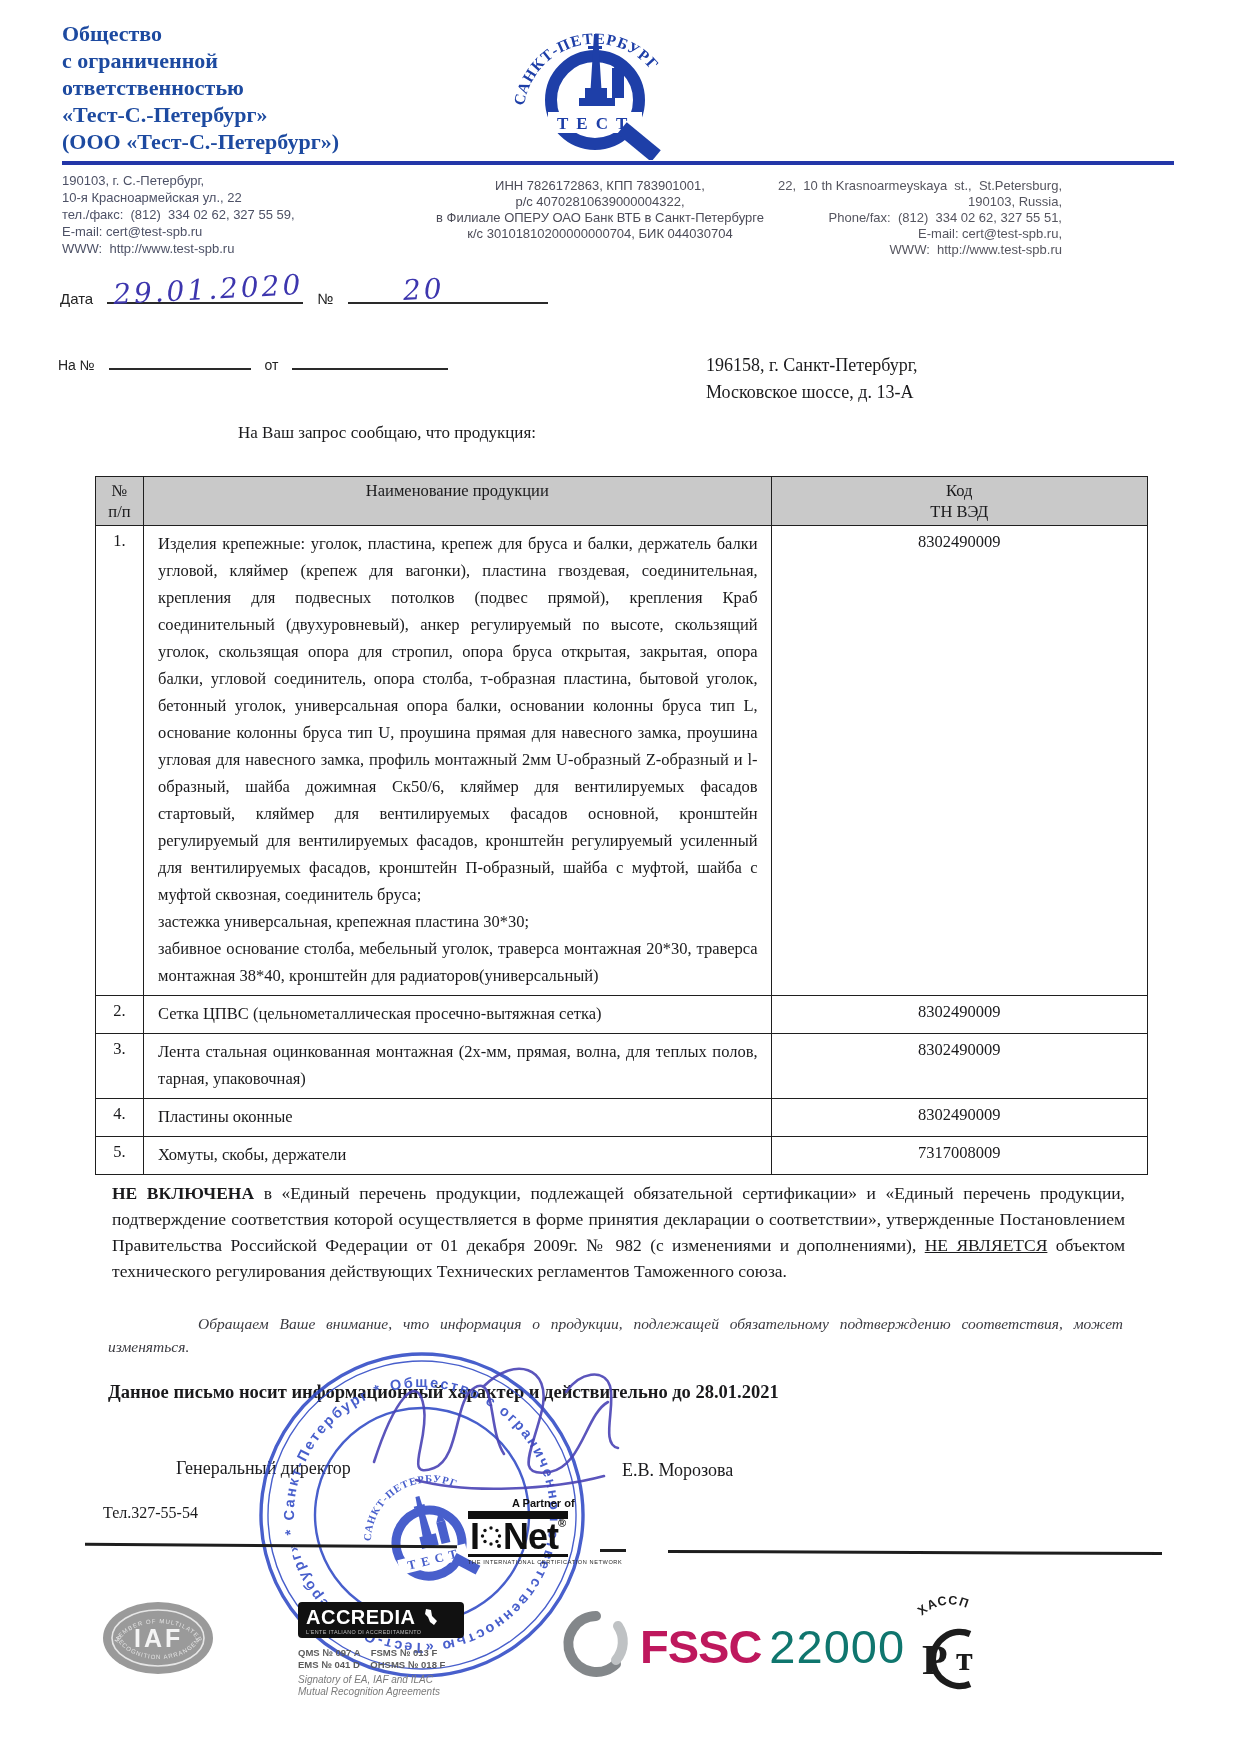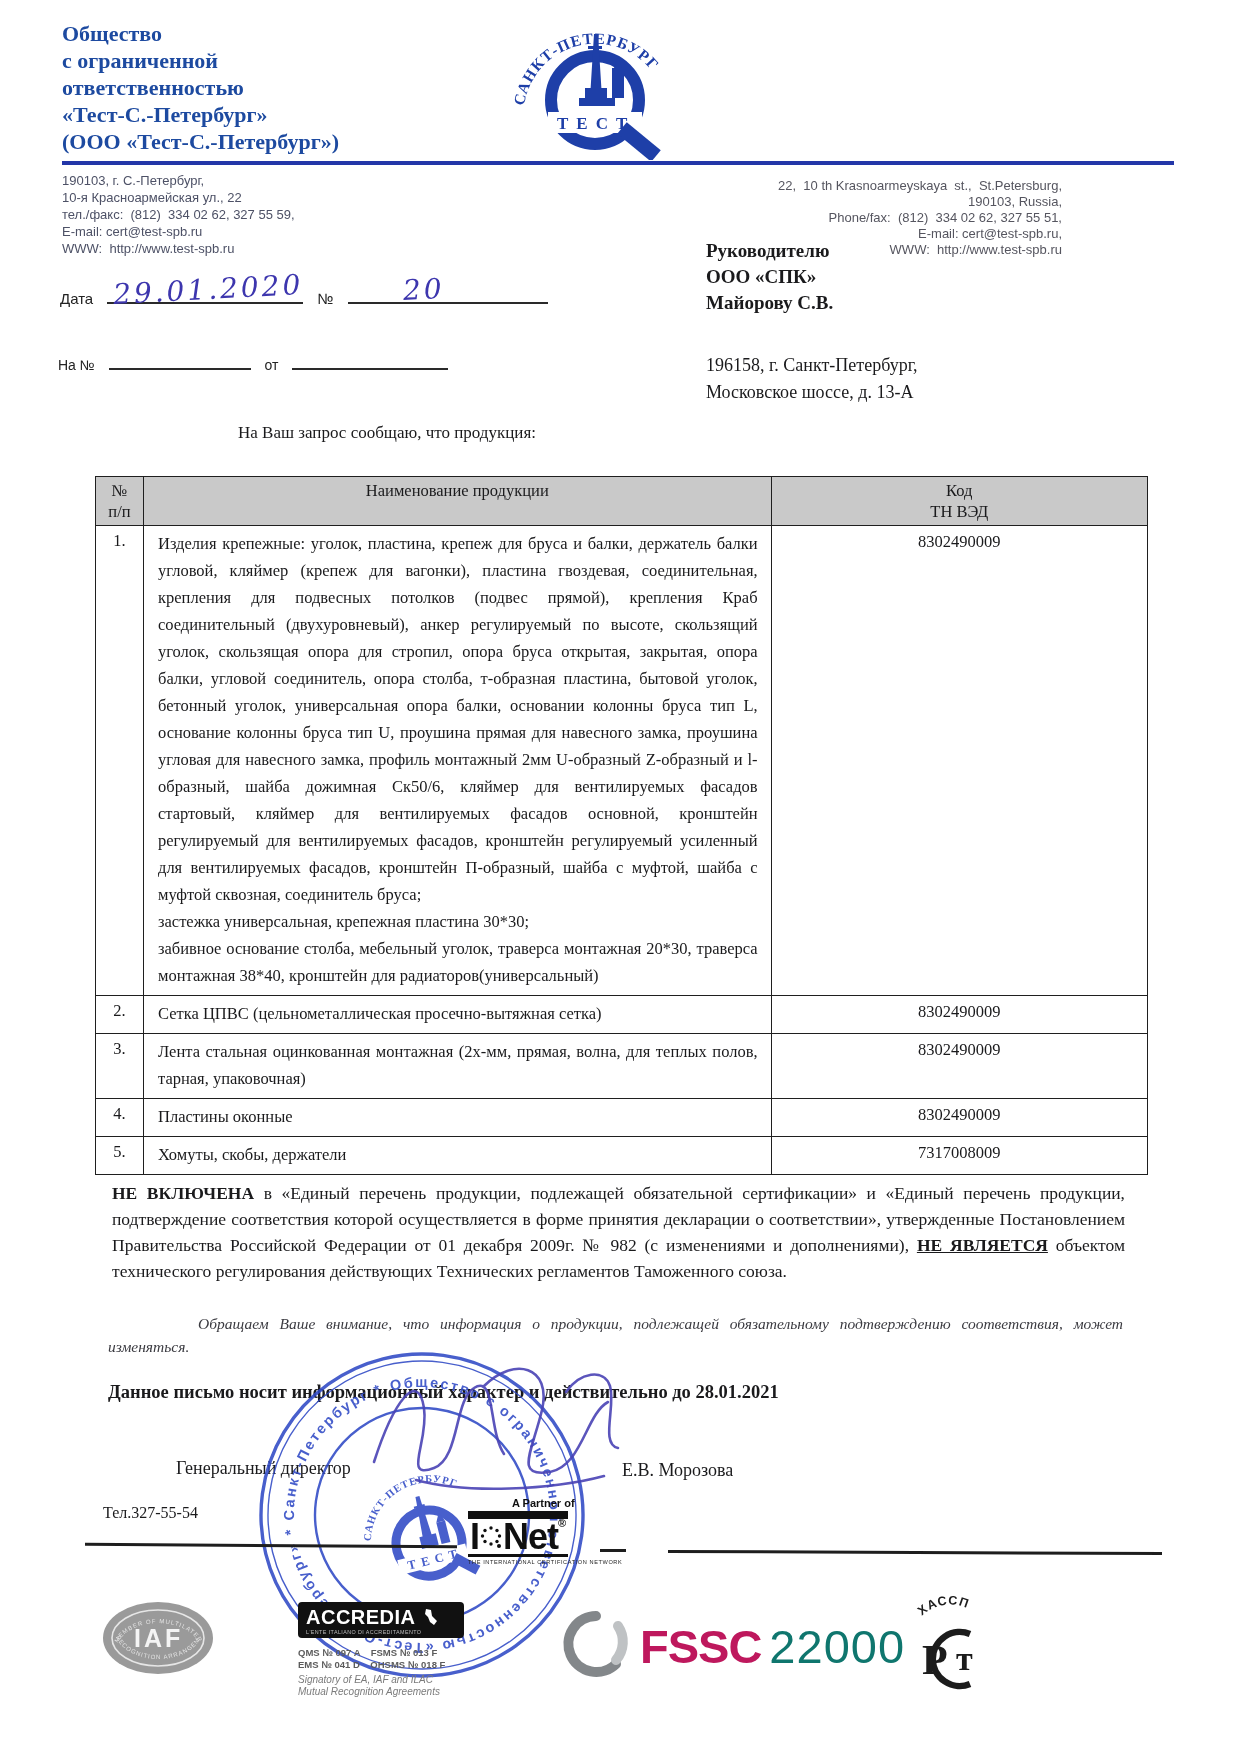--- a/index.html
+++ b/index.html
@@ -32,21 +32,21 @@
   table.doc td,table.doc th{border:1.7px solid #1f1f1f;font-weight:normal;font-size:16.5px;vertical-align:top;}
   table.doc th{background:#c9c9c9;text-align:center;padding:3px 4px;line-height:21px;}
   td.cnum{width:46px;text-align:center;padding-top:5px;}
   td.cname{width:617px;padding:4px 13px 6px 14px;text-align:justify;line-height:27px;}
   td.ccode{width:386px;text-align:center;padding-top:6px;}
   .rp{text-align:justify;}
 
   
   .notice{left:112px;top:1180px;width:1013px;font-size:17.5px;line-height:26px;text-align:justify;}
   .b{font-weight:bold;}
-  .bu{font-weight:bold;text-decoration:underline;}
+  .bu{font-weight:normal;text-decoration:underline;}
   .attention{left:108px;top:1312px;width:1015px;font-size:15.5px;line-height:23px;
              font-style:italic;color:#3a3a40;text-align:justify;text-indent:90px;word-spacing:6px;}
   .validity{left:108px;top:1382px;font-size:18.5px;font-weight:bold;}
 
   
   .sig-title{left:176px;top:1458px;font-size:18px;}
   .sig-name{left:622px;top:1460px;font-size:18px;}
   .phone{left:103px;top:1504px;font-size:16px;}
   .stamp{left:253px;top:1346px;width:338px;height:338px;transform:rotate(-14deg);opacity:.88;}
   .autograph{left:356px;top:1352px;}
@@ -112,20 +112,26 @@
 
   <div class="abs rule"></div>
 
   <div class="abs c-left sans">
     <div class="pre">190103, г. С.-Петербург,</div>
     <div class="pre">10-я Красноармейская ул., 22</div>
     <div class="pre">тел./факс:  (812)  334 02 62, 327 55 59,</div>
     <div class="pre">E-mail: cert@test-spb.ru</div>
     <div class="pre">WWW:  http://www.test-spb.ru</div>
   </div>
+  <div class="abs c-center sans">
+    <div class="pre">ИНН 7826172863, КПП 783901001,</div>
+    <div class="pre">р/с 40702810639000004322,</div>
+    <div class="pre">в Филиале ОПЕРУ ОАО Банк ВТБ в Санкт-Петербурге</div>
+    <div class="pre">к/с 30101810200000000704, БИК 044030704</div>
+  </div>
   <div class="abs c-right sans">
     <div class="pre">22,  10 th Krasnoarmeyskaya  st.,  St.Petersburg,</div>
     <div class="pre">190103, Russia,</div>
     <div class="pre">Phone/fax:  (812)  334 02 62, 327 55 51,</div>
     <div class="pre">E-mail: cert@test-spb.ru,</div>
     <div class="pre">WWW:  http://www.test-spb.ru</div>
   </div>
 
   <div class="abs date-line sans">
     <span>Дата</span>
@@ -137,25 +143,20 @@
       <span class="hand" style="left:55px;">20</span>
     </span>
   </div>
   <div class="abs ref-line sans">
     <span>На №</span>
     <span class="uline" style="width:142px;"></span>
     <span>от</span>
     <span class="uline" style="width:156px;"></span>
   </div>
 
-  <div class="abs recipient">
-    <div>Руководителю</div>
-    <div>ООО «СПК»</div>
-    <div>Майорову С.В.</div>
-  </div>
   <div class="abs rec-addr">
     <div>196158, г. Санкт-Петербург,</div>
     <div>Московское шоссе, д. 13-А</div>
   </div>
 
   <div class="abs intro">На Ваш запрос сообщаю, что продукция:</div>
 
   <table class="doc abs">
     <tbody>
         <tr>

